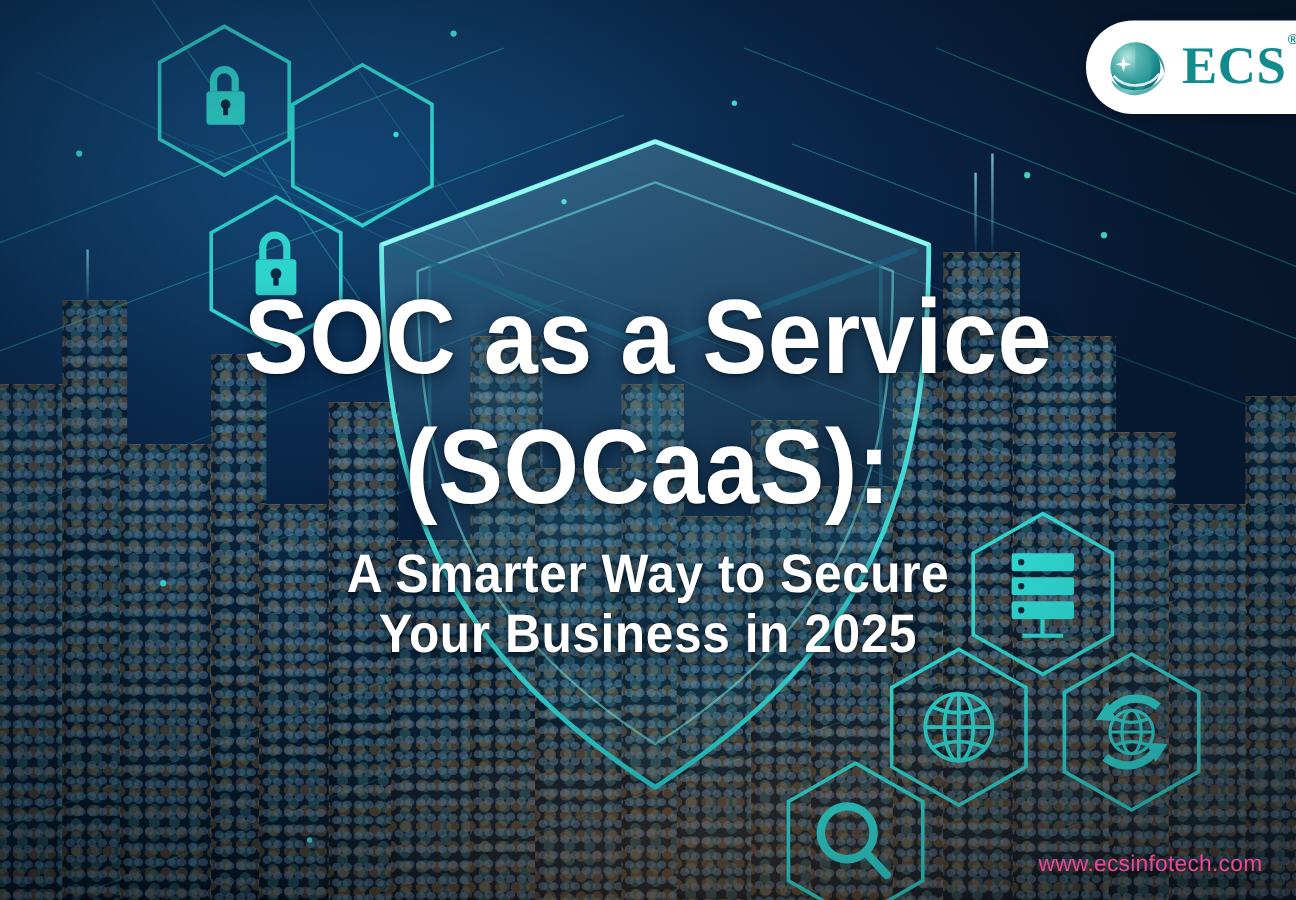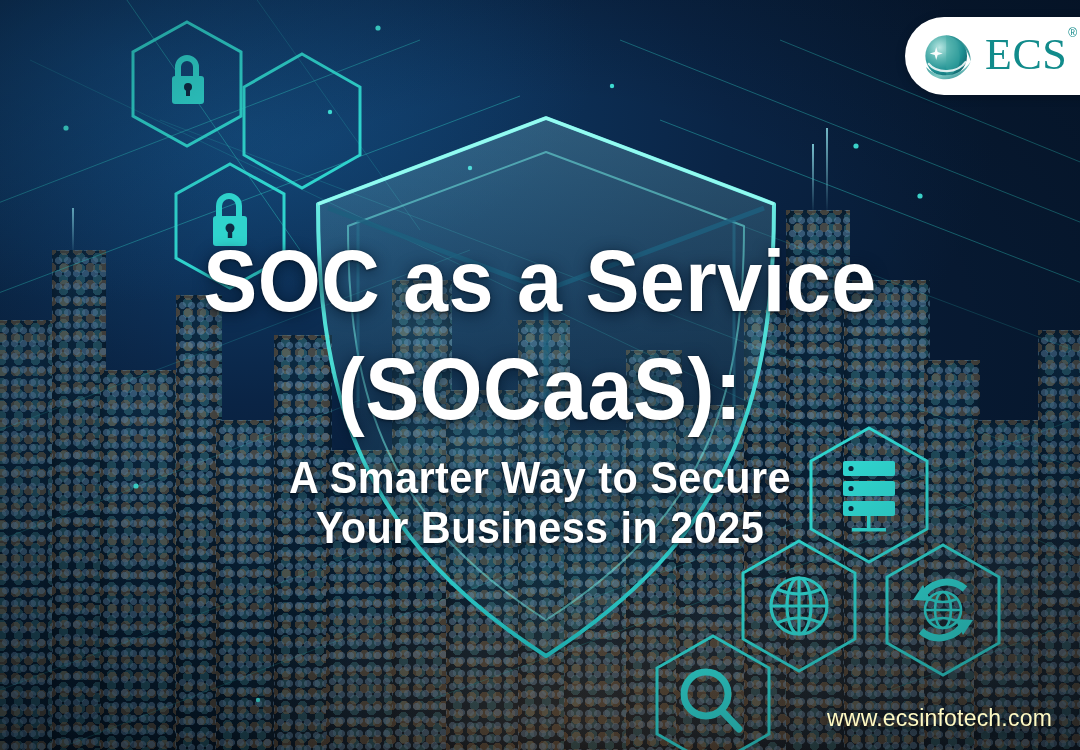--- a/index.html
+++ b/index.html
@@ -81,40 +81,40 @@
     text-shadow:0 3px 16px rgba(0,20,40,.75), 0 1px 3px rgba(0,0,0,.6);
     white-space:nowrap;
   }
   .title-1{ top:237px; font-size:88px; line-height:1; transform:scaleX(.92); }
   .title-2{ top:345px; font-size:88px; line-height:1; transform:scaleX(.92); }
   .sub-1 { top:455px; font-size:45px; line-height:1; transform:scaleX(.92); }
   .sub-2 { top:505px; font-size:45px; line-height:1; transform:scaleX(.92); }
 
   .site-url{
     position:absolute; right:28px; bottom:18px;
-    color:#fef9c3; font-size:23px; font-weight:400;
+    color:#ec4899; font-size:19px; font-weight:400;
     letter-spacing:.2px;
     font-family:"Liberation Sans", sans-serif;
     text-shadow:0 2px 8px rgba(0,0,0,.7);
   }
 
   
   .logo-badge{
     position:absolute; top:17px; left:905px;
     width:200px; height:78px;
     background:#ffffff;
     border-radius:40px 0 0 40px;
     display:flex; align-items:center;
     padding-left:14px; gap:8px;
     box-shadow:0 2px 10px rgba(0,0,0,.25);
   }
   .logo-mark{ width:58px; height:58px; flex:none; }
   .logo-text{
     font-family:"Liberation Serif", serif;
-    font-weight:400; font-size:44px;
+    font-weight:700; font-size:44px;
     color:#118b8b; line-height:1;
     position:relative; top:-1px;
     letter-spacing:.5px;
   }
   .logo-reg{
     font-family:"Liberation Sans", sans-serif;
     font-size:12px; color:#118b8b;
     vertical-align:super; position:relative; top:-16px; left:1px;
   }
 </style>

